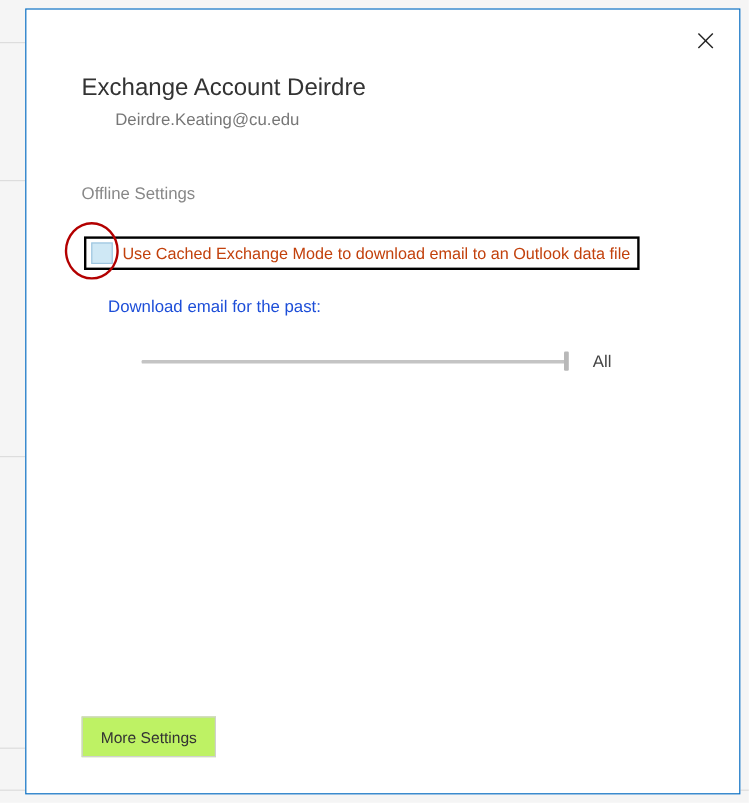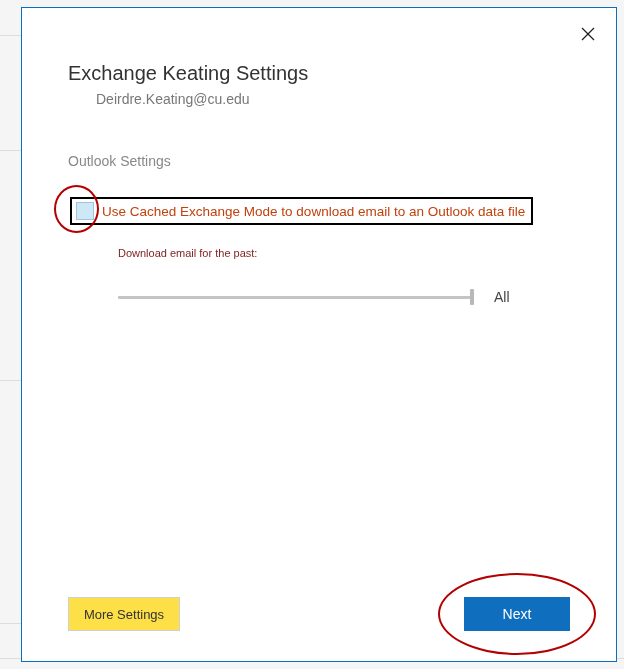--- a/index.html
+++ b/index.html
@@ -98,24 +98,24 @@
       position: absolute;
       top: -14px;
       left: -18px;
       width: 45px;
       height: 48px;
       border: 2.5px solid #b30000;
       border-radius: 50%;
       pointer-events: none;
     }
     .download-label {
-      font-size: 11px;
-      color: #7f1d1d;
+      font-size: 14px;
+      color: #1d4ed8;
       margin-top: 22px;
-      margin-left: 50px;
+      margin-left: 22px;
     }
     .slider-row {
       display: flex;
       align-items: center;
       margin-top: 28px;
       margin-left: 50px;
       gap: 22px;
     }
     .slider {
       position: relative;
@@ -150,21 +150,21 @@
       left: 0;
       width: 100%;
       padding: 0 46px;
       display: flex;
       justify-content: space-between;
       align-items: center;
     }
     .more-settings-btn {
       width: 112px;
       height: 34px;
-      background: #fde047;
+      background: #bef264;
       border: 1px solid #d0d0d0;
       font-size: 13px;
       color: #333;
       cursor: pointer;
     }
     .next-btn-wrap {
       position: relative;
     }
     .next-btn {
       width: 106px;
@@ -206,43 +206,39 @@
 <div class="dialog">
 
   <button class="close-btn">
     <svg viewBox="0 0 14 14">
       <line x1="1" y1="1" x2="13" y2="13" stroke="#222" stroke-width="1.2"></line>
       <line x1="13" y1="1" x2="1" y2="13" stroke="#222" stroke-width="1.2"></line>
     </svg>
   </button>
 
   <div class="content">
-    <h1 class="title">Exchange Keating Settings</h1>
+    <h1 class="title">Exchange Account Deirdre</h1>
     <div class="subtitle">Deirdre.Keating@cu.edu</div>
 
-    <div class="section-label">Outlook Settings</div>
+    <div class="section-label">Offline Settings</div>
 
     <div class="checkbox-row">
       <div class="circle-annotation-checkbox"></div>
       <div class="checkbox"></div>
       <span class="checkbox-label">Use Cached Exchange Mode to download email to an Outlook data file</span>
     </div>
 
     <div class="download-label">Download email for the past:</div>
 
     <div class="slider-row">
       <div class="slider">
         <div class="slider-track"></div>
         <div class="slider-thumb"></div>
       </div>
       <span class="slider-value">All</span>
     </div>
   </div>
 
   <div class="footer">
     <button class="more-settings-btn">More Settings</button>
-    <div class="next-btn-wrap">
-      <div class="circle-annotation-next"></div>
-      <button class="next-btn">Next</button>
-    </div>
   </div>
 
 </div>
 
 </body></html>

